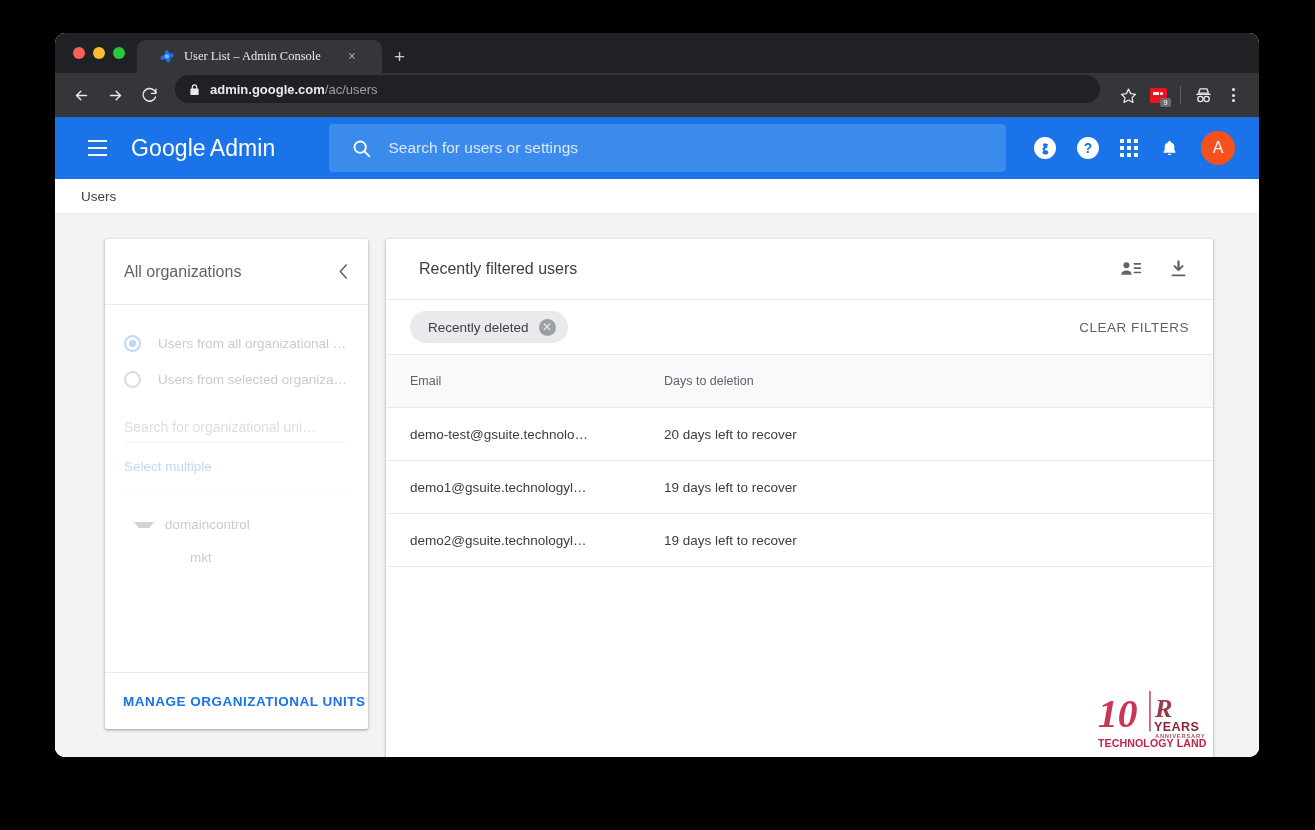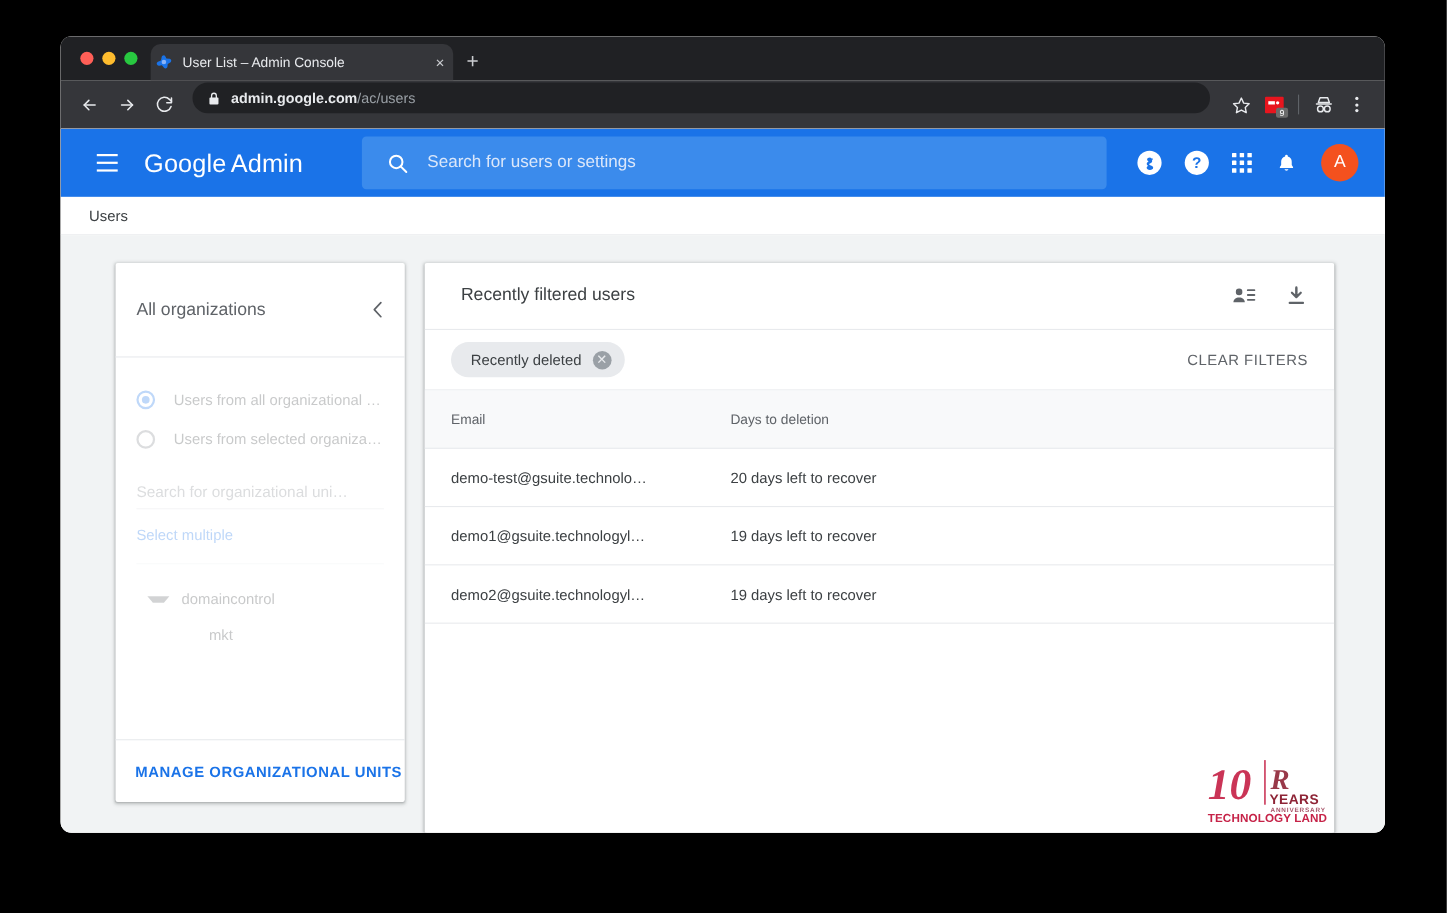--- a/index.html
+++ b/index.html
@@ -40,28 +40,29 @@
     padding: 0 12px 0 18px;
     height: 40px;
   }
   .dot { width: 12px; height: 12px; border-radius: 50%; }
   .dot.red { background: #ff5f57; }
   .dot.yellow { background: #febc2e; }
   .dot.green { background: #28c840; }
 
   .tab {
     height: 33px;
-    width: 275px;
+    width: 245px;
     background: #35363a;
     border-radius: 9px 9px 0 0;
     display: flex;
     align-items: center;
-    padding: 0 4px;
+    padding: 0 22px;
     box-sizing: border-box;
     gap: 9px;
+    font-family: Liberation Serif, serif;
   }
   .tab-favicon {
     width: 16px; height: 16px;
     flex: 0 0 16px;
     position: relative;
   }
   .tab-title {
     color: #e8eaed;
     font-size: 12.5px;
     white-space: nowrap;
@@ -289,21 +290,21 @@
     border-radius: 2px;
     box-shadow: 0 1px 2px rgba(60,64,67,.3), 0 1px 3px 1px rgba(60,64,67,.15);
     display: flex;
     flex-direction: column;
     height: 490px;
   }
   .org-head {
     height: 57px;
     display: flex;
     align-items: center;
-    padding: 14px 19px;
+    padding: 4px 19px;
     border-bottom: 1px solid #e8eaed;
     justify-content: space-between;
   }
   .org-head .t { font-size: 16px; color: #5f6368; }
   .chev-left { color: #5f6368; font-size: 17px; cursor: pointer; }
   .org-body {
     flex: 1;
     padding: 20px 19px 0 19px;
     opacity: 0.28;
     pointer-events: none;

